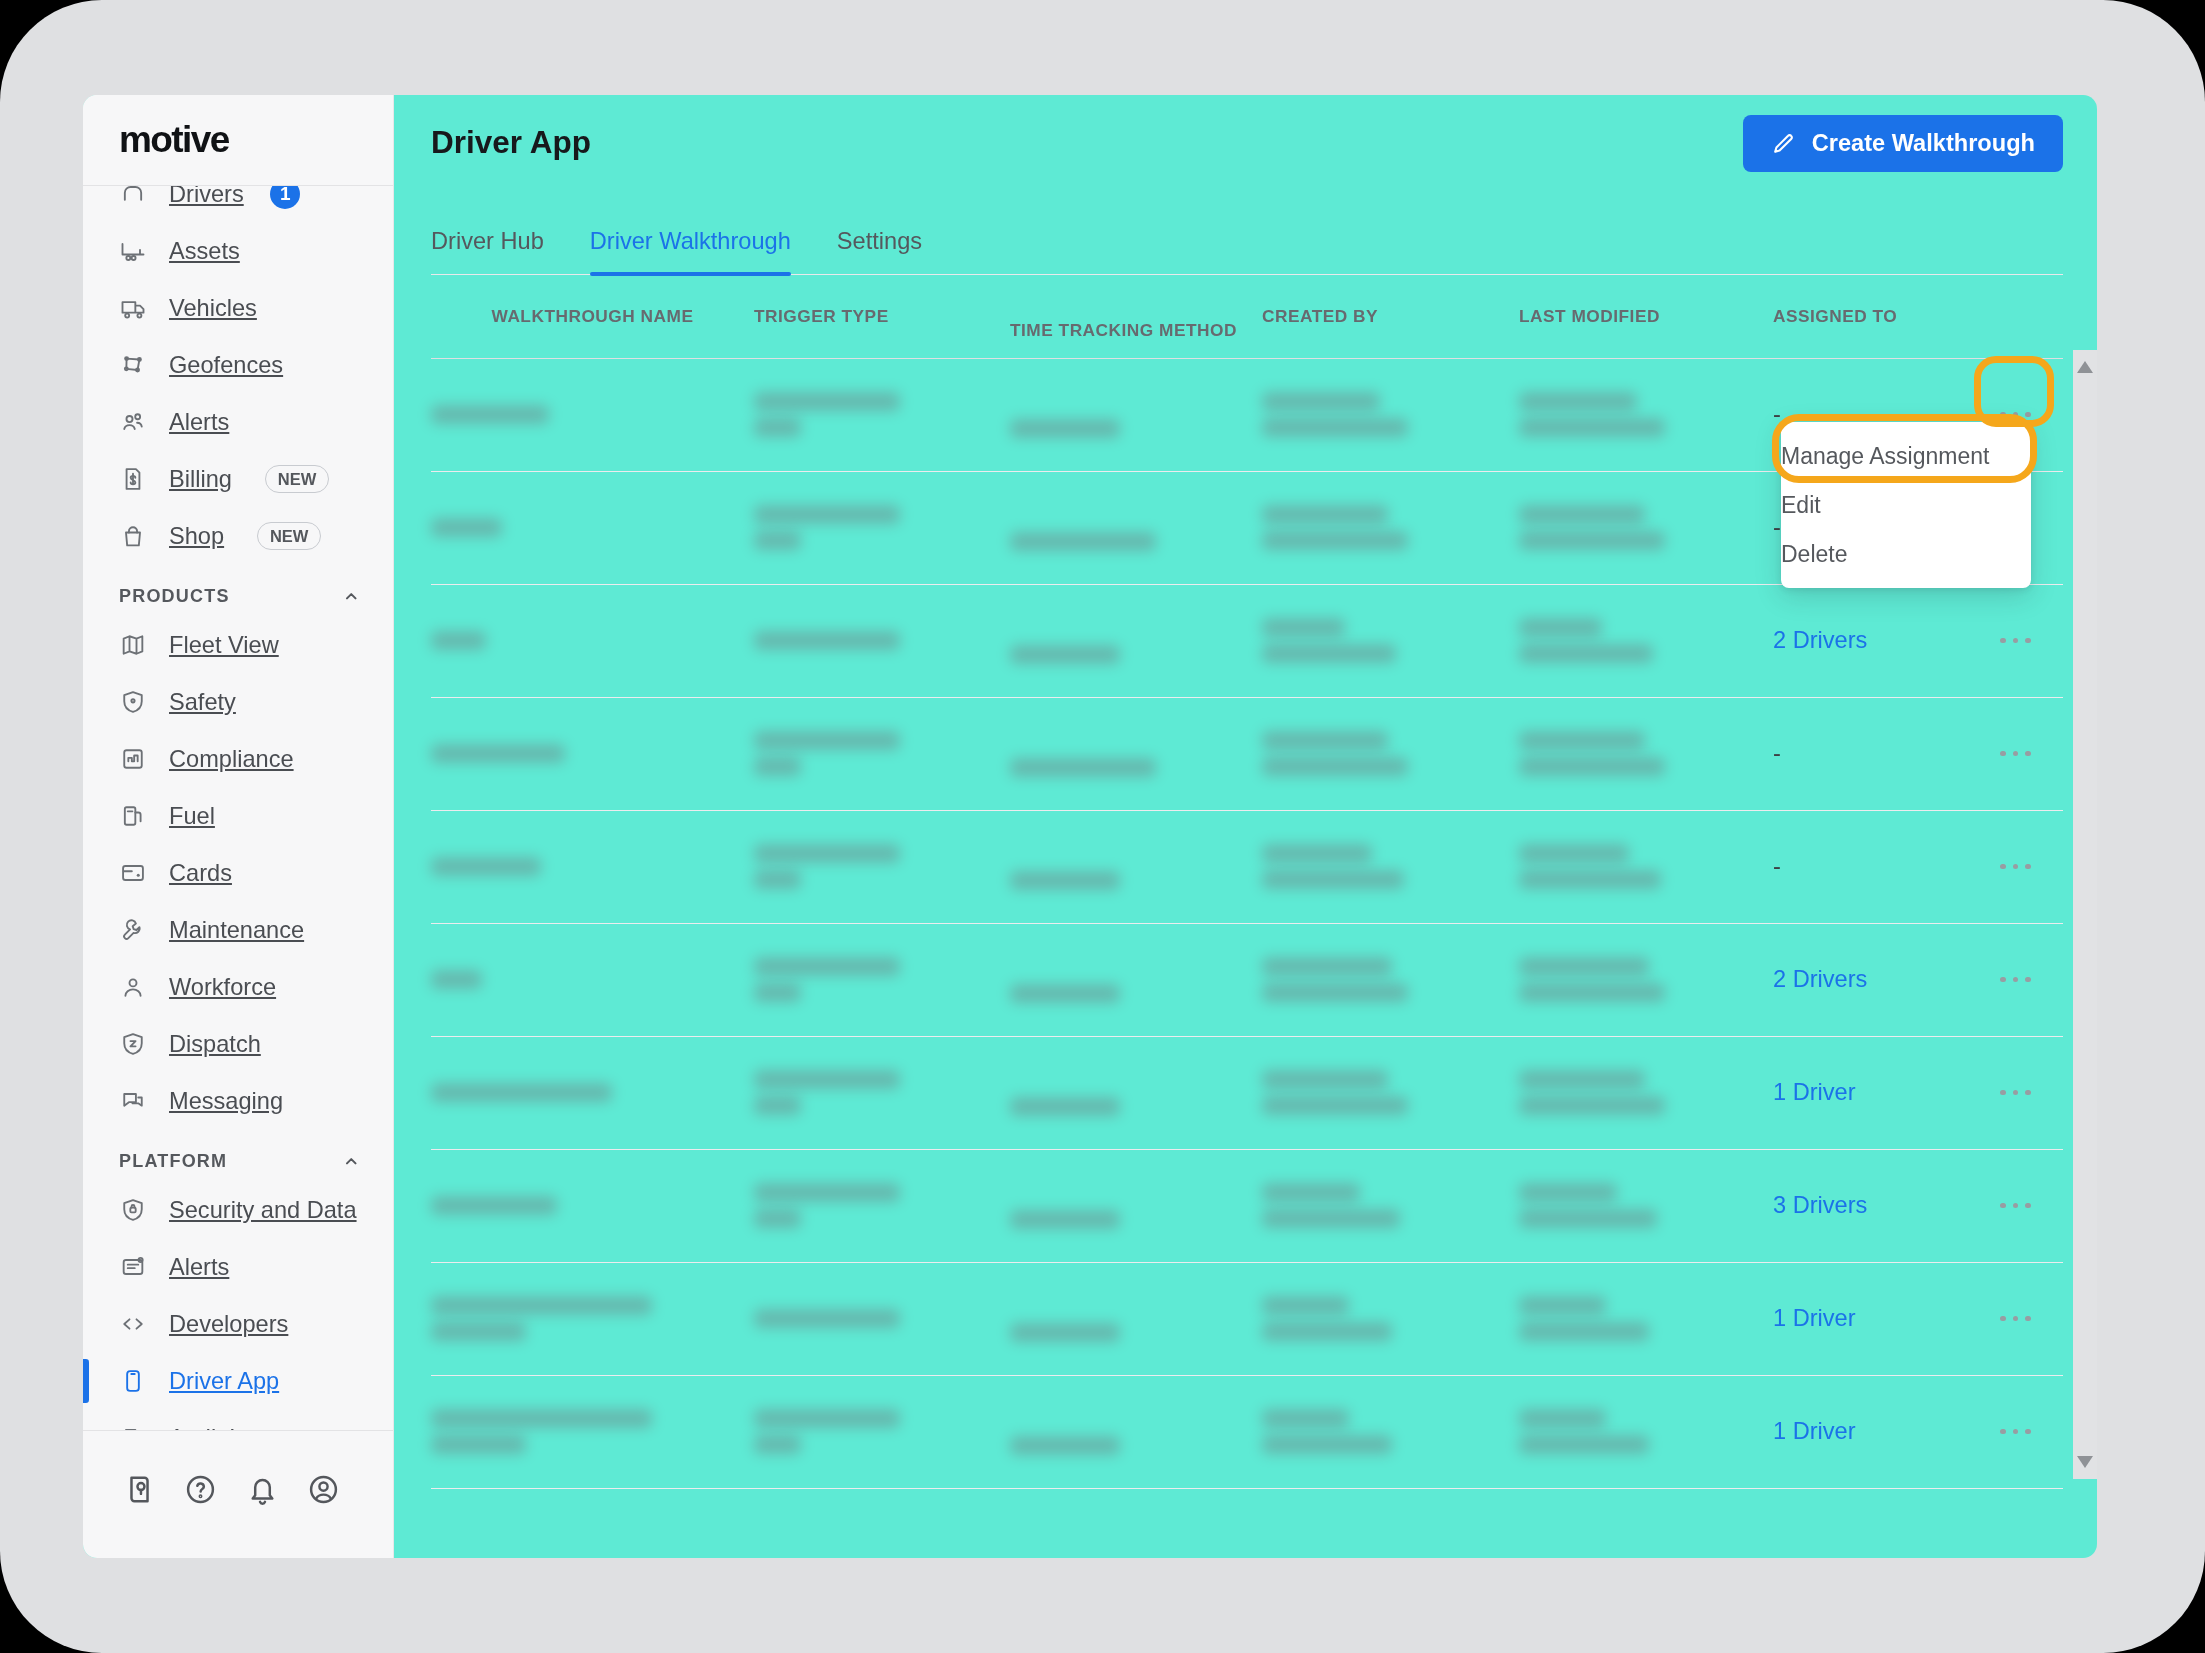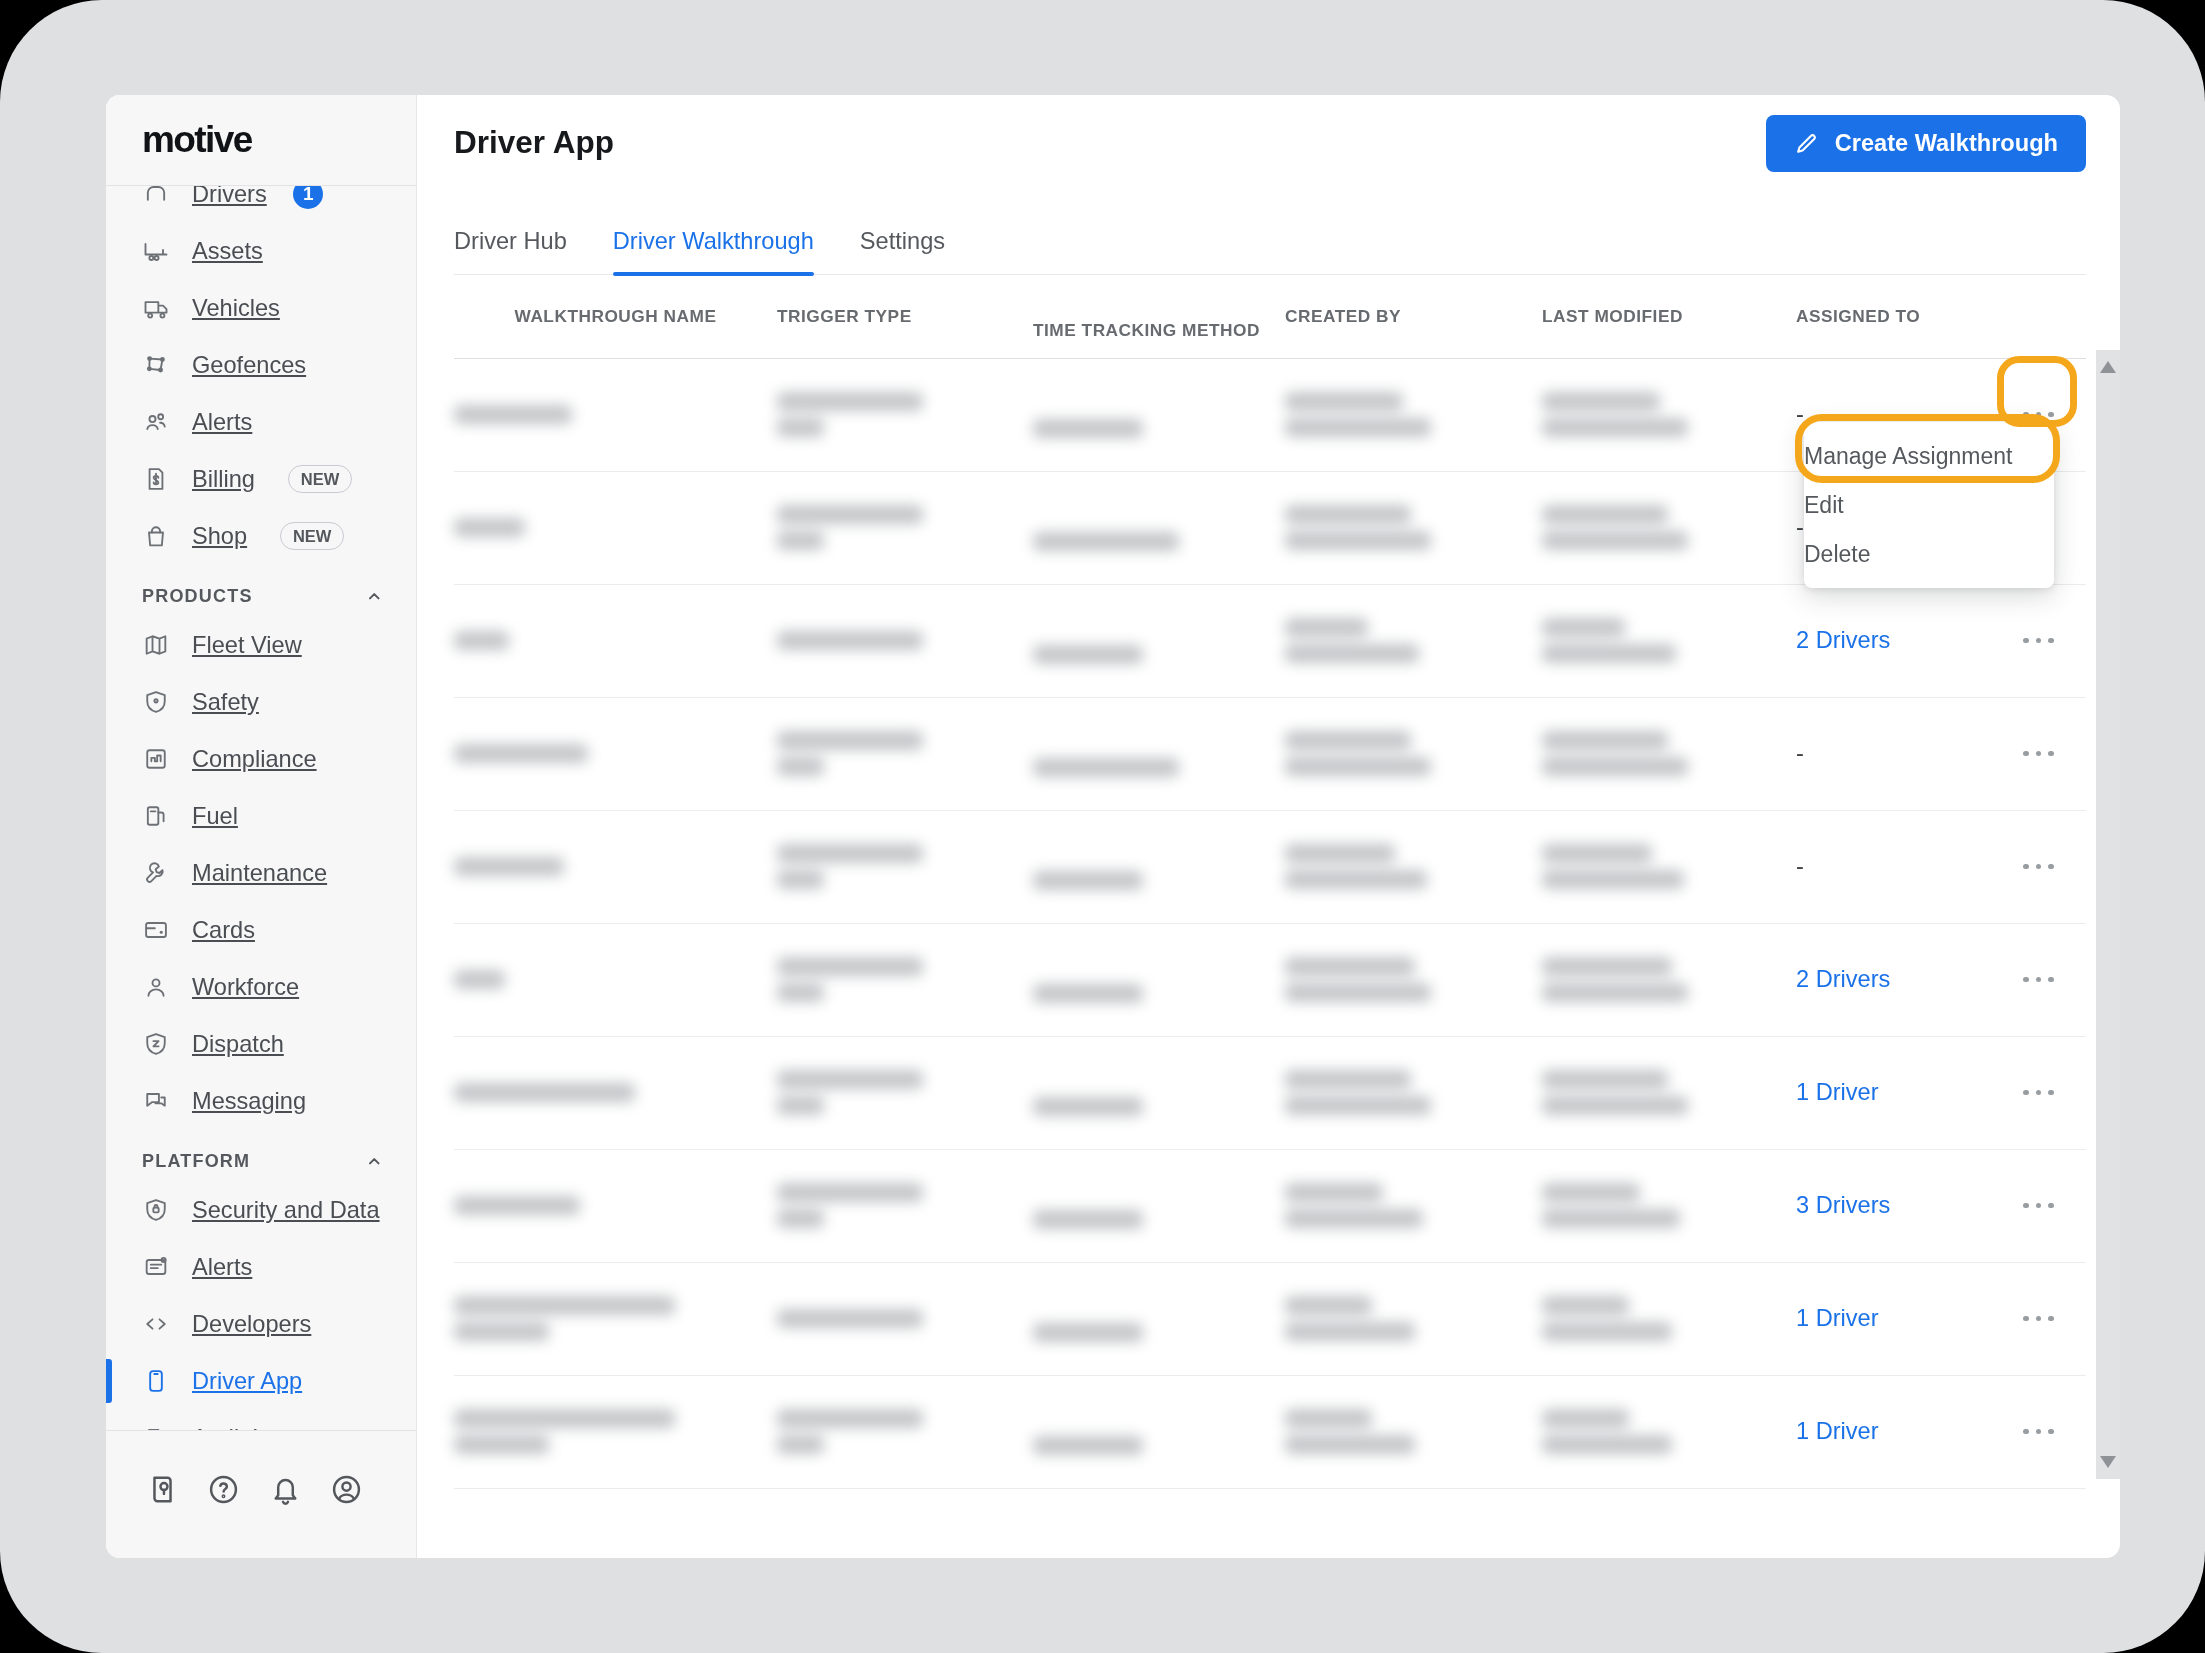--- a/index.html
+++ b/index.html
@@ -1,21 +1,21 @@
 <!DOCTYPE html>
 <html style="--accent: #1b72e8; --link: #1b72e8; --hl: #f5a71b;font-size:12.6px"><head>
 <meta charset="utf-8">
 <style>
   * { margin:0; padding:0; box-sizing:border-box; }
   html,body { width:2205px; height:1654px; background:#000; overflow:hidden;
               font-family:"Liberation Sans", sans-serif; }
   .canvas { position:absolute; inset:0; background:#dfe0e2; border-radius:102px; }
 
-  .window { position:absolute; left:106px; top:95px; width:2014px; height:1463px;
-            background:#ffffff; border-radius:14px; overflow:hidden; display:flex; }
+  .window { position:absolute; left:83px; top:95px; width:2014px; height:1463px;
+            background:#5eead4; border-radius:14px; overflow:hidden; display:flex; }
 
   
   .sidebar { width:311px; background:#f7f7f8; border-right:0.8px solid #e7e7e9;
              display:flex; flex-direction:column; position:relative; z-index:3; }
   .side-header { height:91px; flex:none; border-bottom:0.8px solid #e3e3e5;
                  display:flex; align-items:center; padding-left:36px;
                  background:#f7f7f8; position:relative; z-index:2; }
   .logo { font-size:37px; font-weight:800; letter-spacing:-1.6px; color:#101215; }
   .side-nav { flex:1; overflow:hidden; margin-top:-20.5px; position:relative; z-index:1; }
   .nav-item { height:57px; display:flex; align-items:center; padding-left:36px;
@@ -218,34 +218,34 @@
               <svg viewBox="0 0 24 24" class="">
                 <rect x="5" y="4.5" width="9" height="15" rx="1.5"></rect>
                 <path d="M14 9h2.5a2 2 0 0 1 2 2v5.5M7.5 8h4"></path>
               </svg>
             </span>
             <span class="lbl">Fuel</span>
           </div>
           <div class="nav-item">
             <span class="nav-icon">
               <svg viewBox="0 0 24 24" class="">
-                <path d="M14.5 6.5a4 4 0 1 0-5 5L5 16a2.1 2.1 0 0 0 3 3l4.5-4.5a4 4 0 0 0 5-5l-2.5 2.5-2.5-.8-.8-2.5z"></path>
-              </svg>
-            </span>
-            <span class="lbl">Maintenance</span>
-          </div>
-          <div class="nav-item">
-            <span class="nav-icon">
-              <svg viewBox="0 0 24 24" class="">
                 <rect x="3.5" y="6" width="17" height="12" rx="2"></rect>
                 <path d="M4 10.5h7"></path>
                 <circle cx="16.5" cy="14" r="1.3" fill="#6d7176" stroke="none"></circle>
               </svg>
             </span>
             <span class="lbl">Cards</span>
+          </div>
+          <div class="nav-item">
+            <span class="nav-icon">
+              <svg viewBox="0 0 24 24" class="">
+                <path d="M14.5 6.5a4 4 0 1 0-5 5L5 16a2.1 2.1 0 0 0 3 3l4.5-4.5a4 4 0 0 0 5-5l-2.5 2.5-2.5-.8-.8-2.5z"></path>
+              </svg>
+            </span>
+            <span class="lbl">Maintenance</span>
           </div>
           <div class="nav-item">
             <span class="nav-icon">
               <svg viewBox="0 0 24 24" class="">
                 <circle cx="12" cy="8.5" r="3"></circle>
                 <path d="M5.5 19.5a6.5 5.5 0 0 1 13 0"></path>
               </svg>
             </span>
             <span class="lbl">Workforce</span>
           </div>

